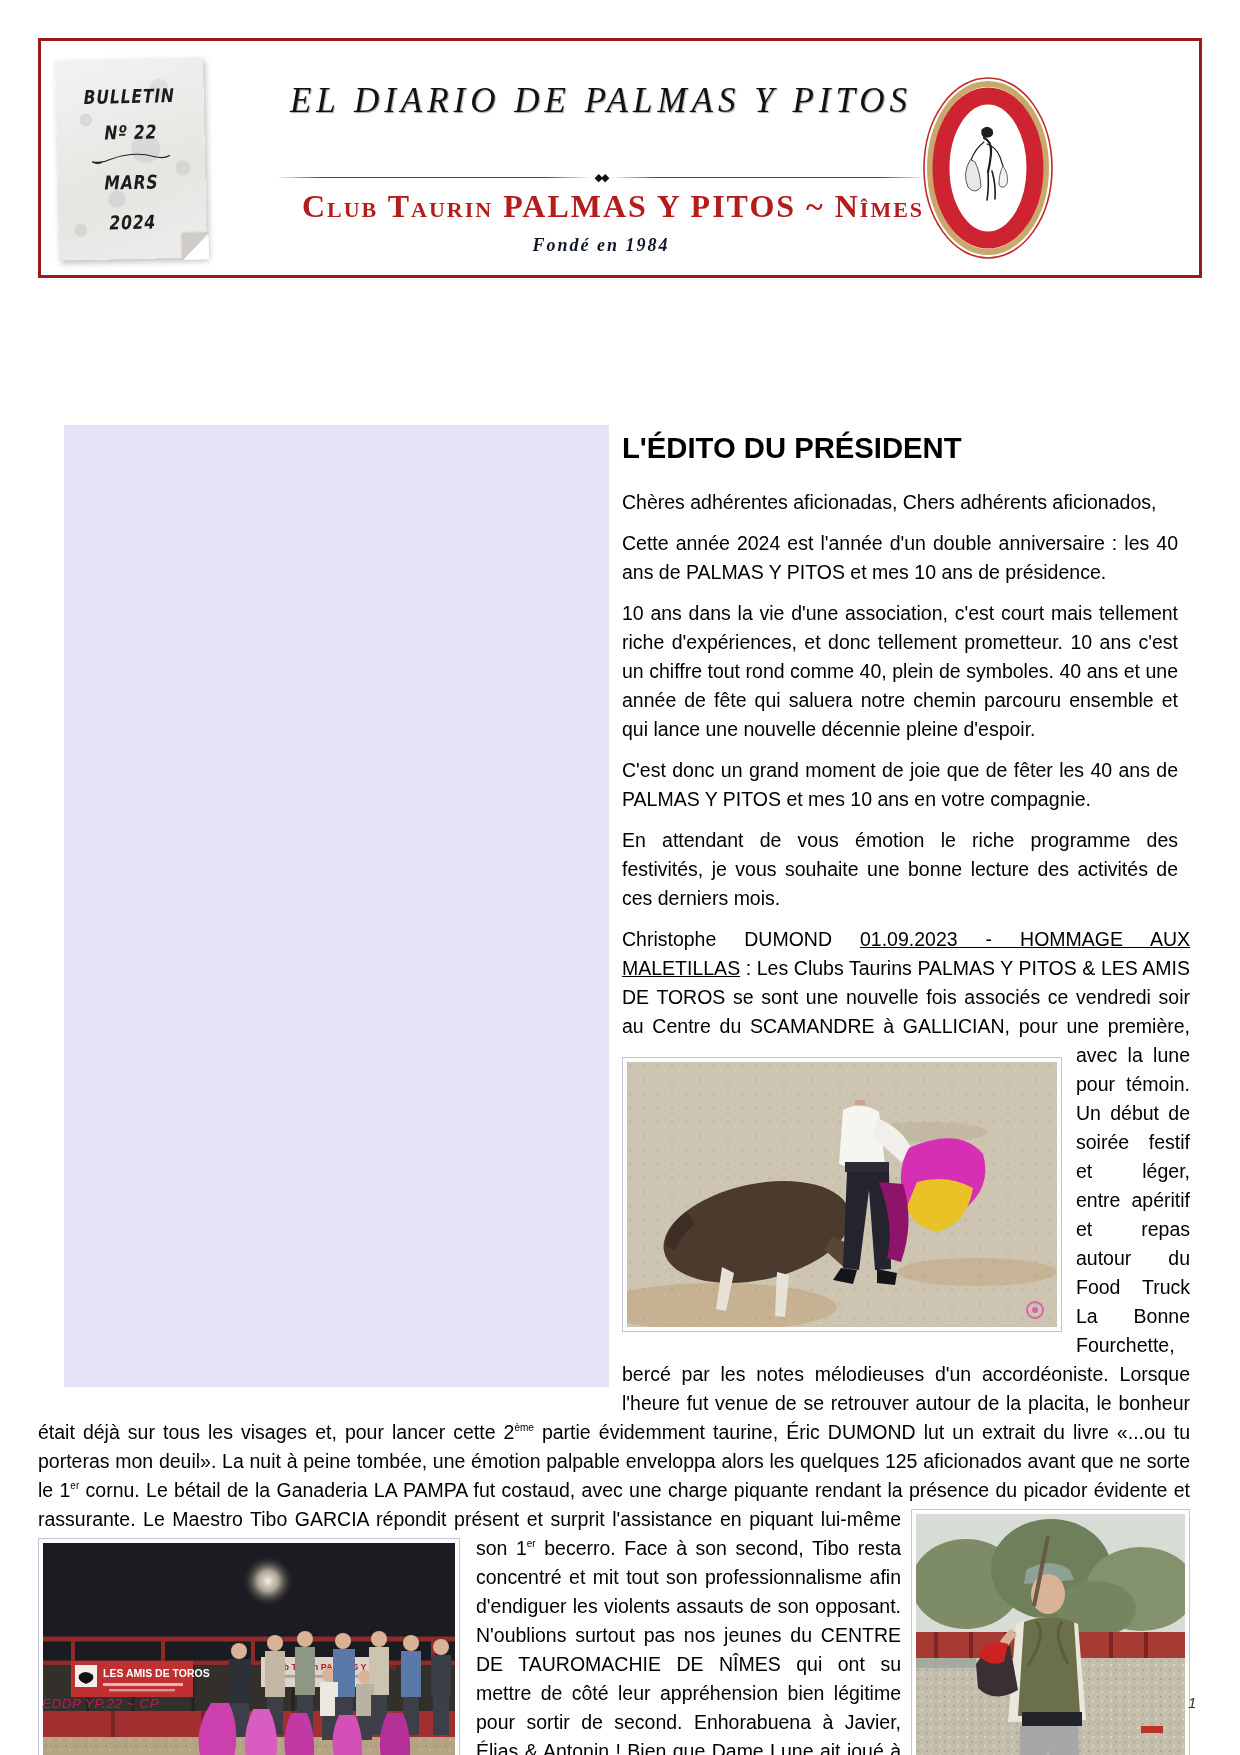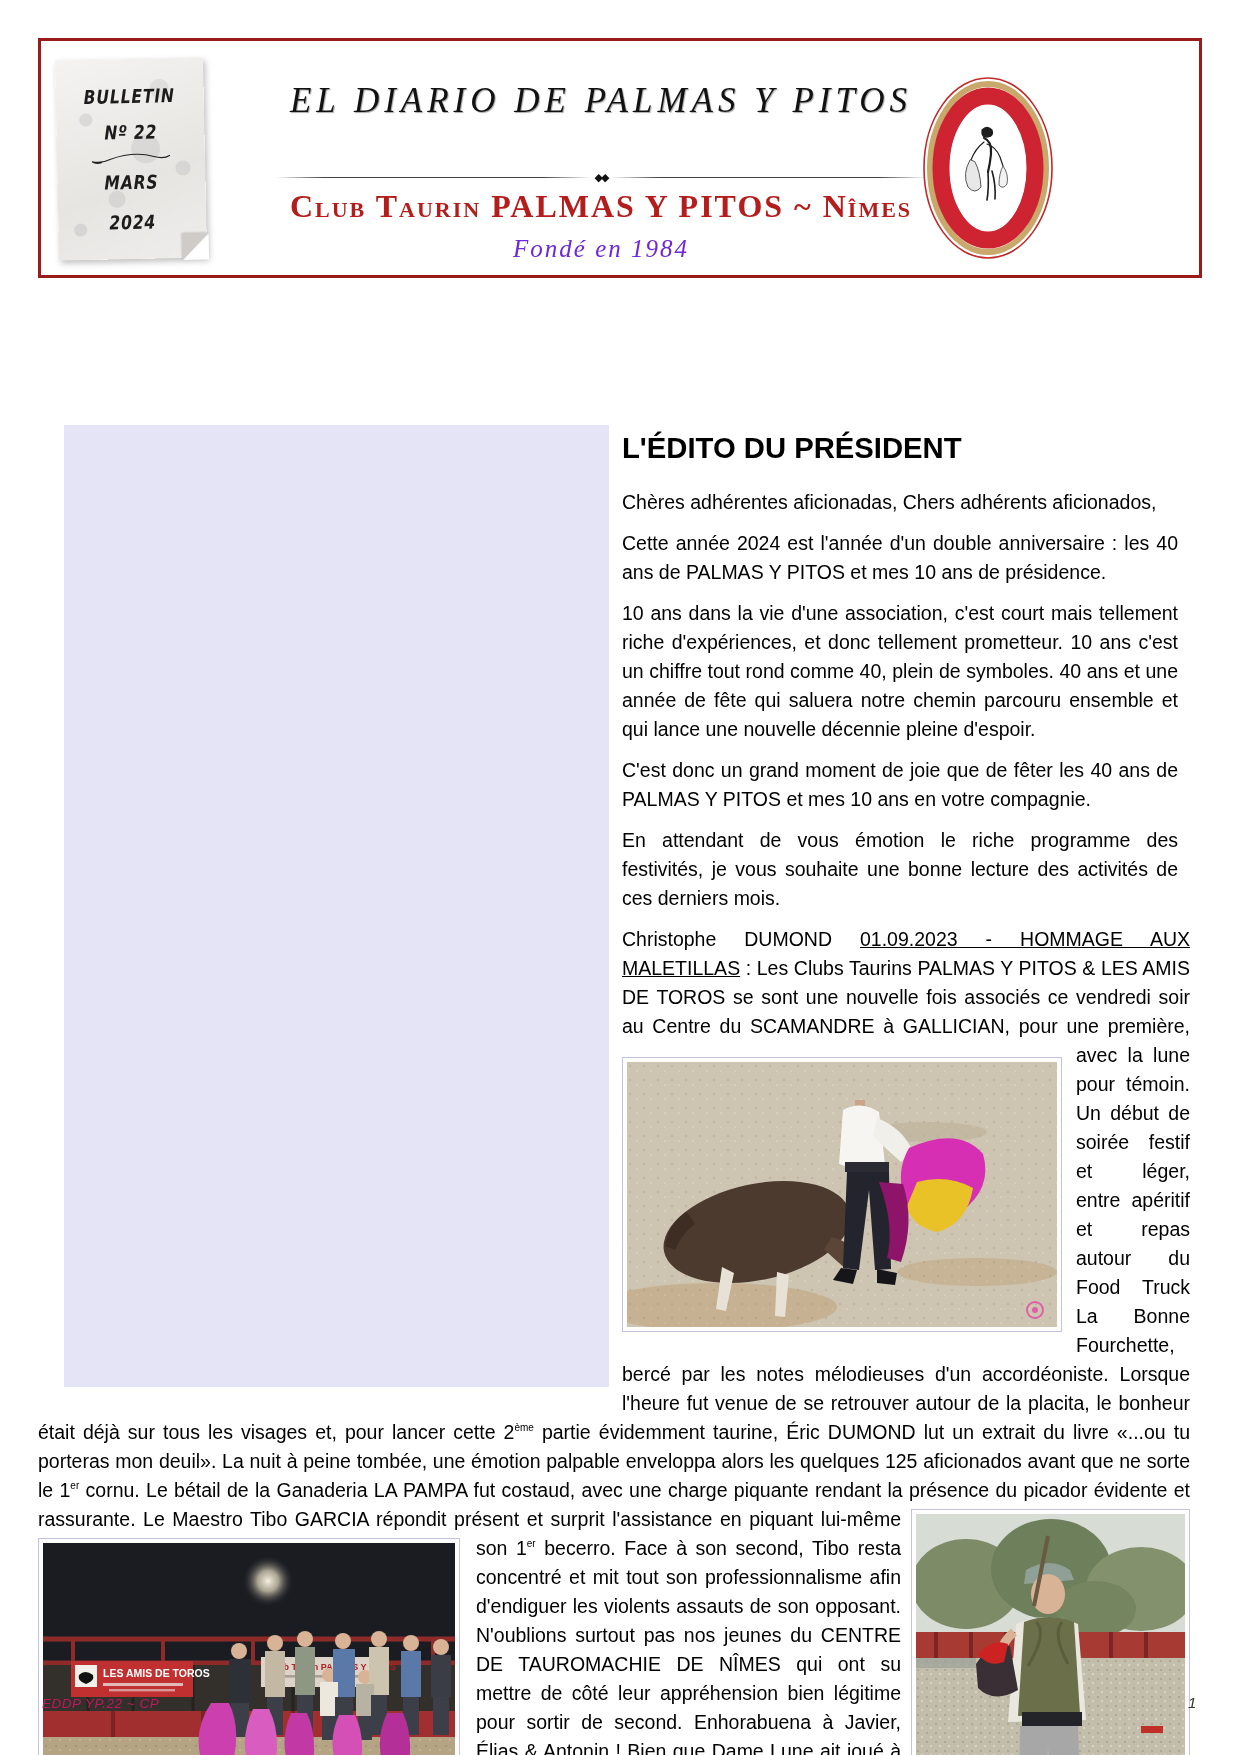--- a/index.html
+++ b/index.html
@@ -24,26 +24,26 @@
         font-size:19px;color:#1c1c1c;letter-spacing:1px;transform:scaleX(.82);white-space:nowrap;}
   .note .n1{margin-top:26px;} .note .n2{margin-top:14px;}
   .note .swash{margin-top:8px;} .note .n3{margin-top:6px;} .note .n4{margin-top:18px;}
   .hcol{position:absolute;left:205px;top:0;width:710px;height:100%;text-align:center;}
   .htitle{position:absolute;left:0;top:40px;width:100%;
         font-family:"Liberation Serif",serif;font-style:italic;font-size:35px;color:#111;
         letter-spacing:5px;white-space:nowrap;text-shadow:1px 1px 1px rgba(0,0,0,.35);}
   .hdivider{position:absolute;left:30px;top:130px;width:650px;display:flex;align-items:center;}
   .hdivider .hline{flex:1;height:1px;background:linear-gradient(90deg,transparent,#444 15%,#444 85%,transparent);}
   .hdivider .orn{font-size:11px;color:#111;padding:0 4px;letter-spacing:-2px;}
-  .hclub{position:absolute;left:0;top:147px;width:100%;
+  .hclub{position:absolute;left:12px;top:147px;width:100%;
         font-family:"Liberation Serif",serif;font-variant:small-caps;font-weight:bold;
         font-size:32px;color:#b51d1d;letter-spacing:2px;white-space:nowrap;}
   .hfounded{position:absolute;left:0;top:194px;width:100%;
-        font-family:"Liberation Serif",serif;font-style:italic;font-weight:normal;
-        font-size:25px;color:#6d28d9;letter-spacing:2px;}
+        font-family:"Liberation Serif",serif;font-style:italic;font-weight:bold;
+        font-size:18px;color:#0f172a;letter-spacing:2px;}
   .hlogo{position:absolute;left:880px;top:33px;width:134px;height:188px;}
   
   .article{position:absolute;left:38px;top:410px;width:1152px;
         font-size:19.5px;line-height:29px;color:#000;text-align:justify;}
   .article p{margin:12px;}
   sup.sp{font-size:10px;line-height:0;margin-top:12px;}
   .heading{text-decoration:underline;}
   
   .edito{float:left;width:513px;height:906px;margin:3px 13px 26px 14px;padding:16px 14px 40px 18px;
         background:#e4e4f6;position:relative;

